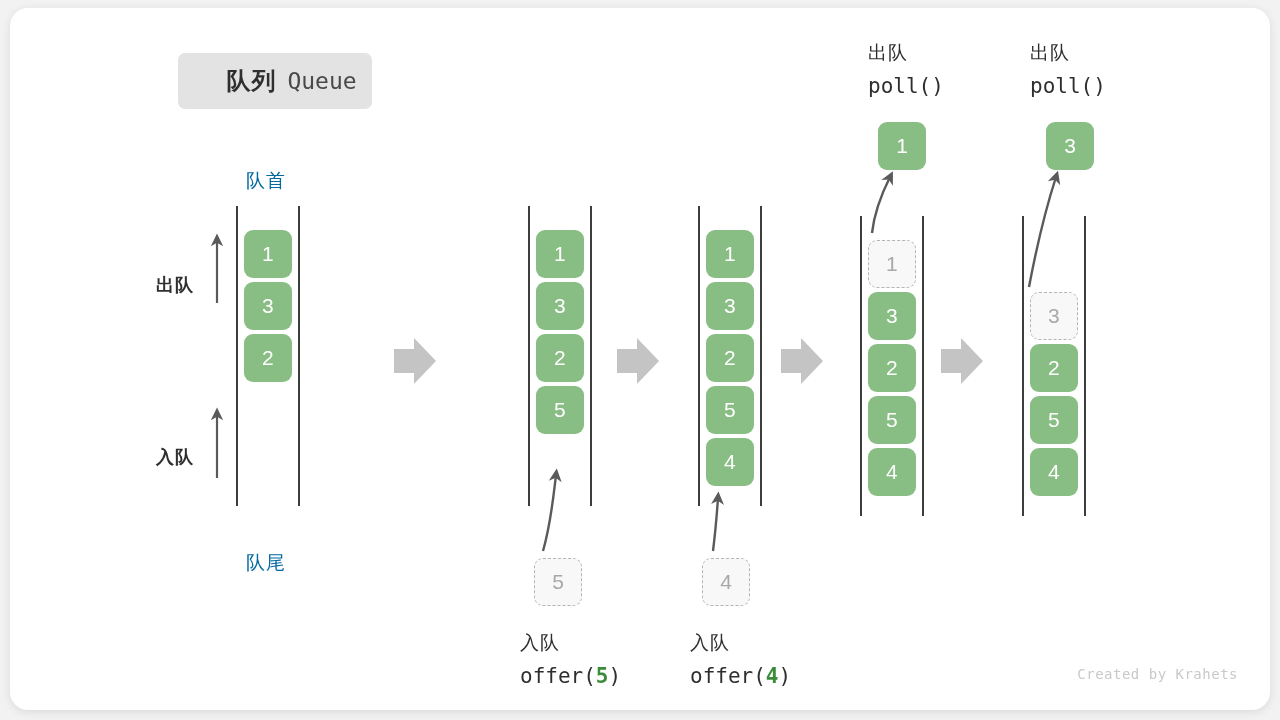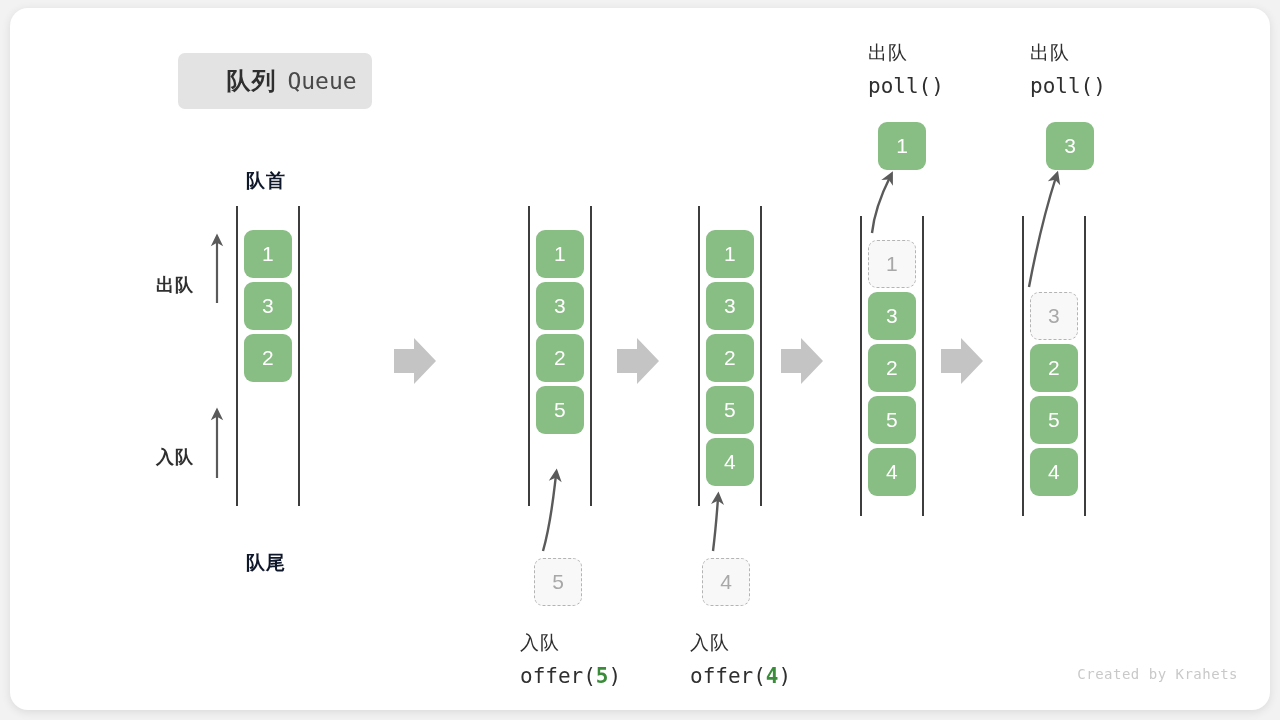--- a/index.html
+++ b/index.html
@@ -52,22 +52,22 @@
   #title-badge .en {
     font-family: "DejaVu Sans Mono", "Liberation Mono", monospace;
     font-size: 23px;
     color: #4a4a4a;
   }
 
   
   .hdr-label {
     position: absolute;
     font-size: 19px;
-    font-weight: bold;
-    color: #0f172a;
+    font-weight: normal;
+    color: #0369a1;
     letter-spacing: 1px;
     white-space: nowrap;
   }
   .side-label {
     position: absolute;
     font-size: 18px;
     font-weight: bold;
     color: #2f2f2f;
     letter-spacing: 1px;
     white-space: nowrap;

